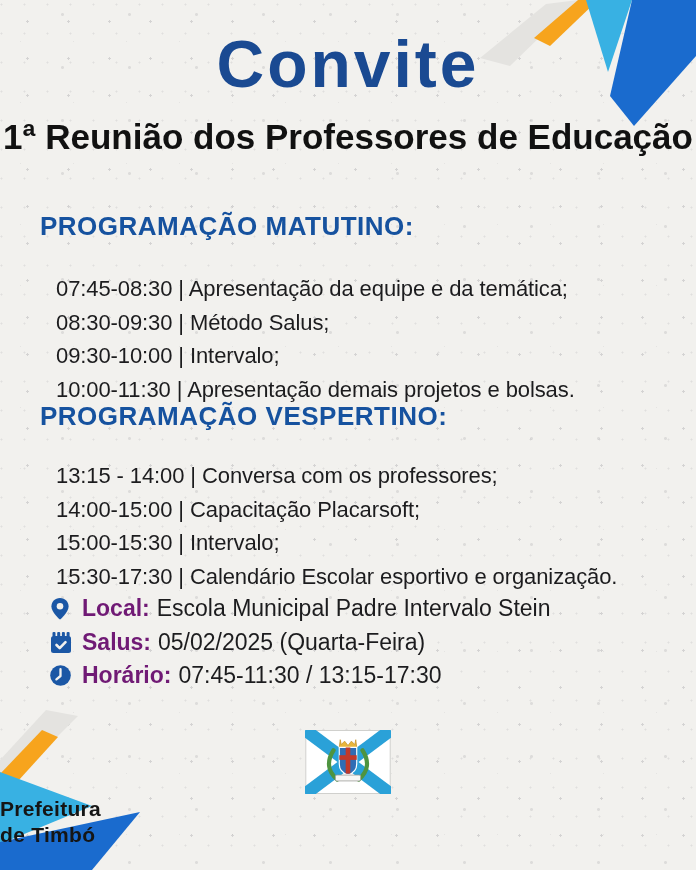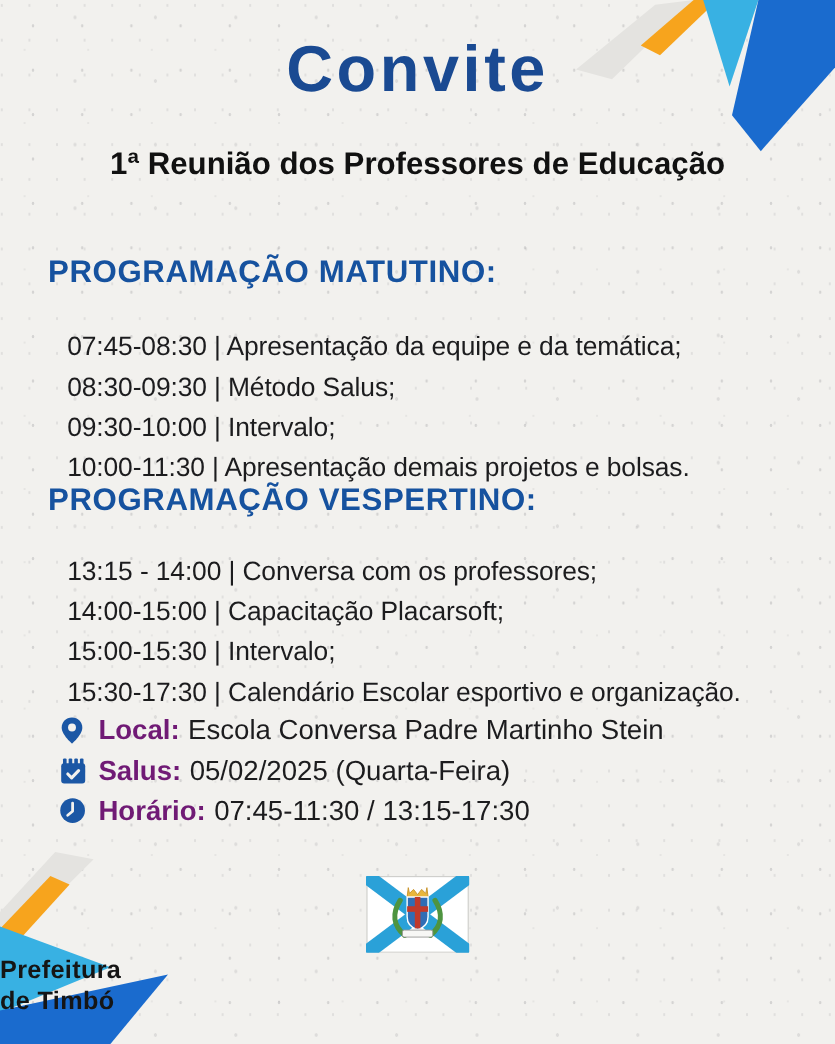--- a/index.html
+++ b/index.html
@@ -23,26 +23,26 @@
     background-size:41px 37px,23px 29px,67px 53px,53px 61px;
     background-position:7px 3px,13px 19px,29px 41px,47px 11px;
   }
   .layer{position:absolute;z-index:1;}
   .decor{position:absolute;z-index:1;pointer-events:none;}
   .decor.tr{top:0;right:0;}
   .decor.bl{bottom:0;left:0;}
 
   .title{
     top:30px;left:0;right:0;text-align:center;
-    font-size:54px;font-weight:800;letter-spacing:3px;
+    font-size:66px;font-weight:800;letter-spacing:3px;
     color:#1a4a92;line-height:1.05;
   }
   .subtitle{
     top:118px;left:0;right:0;text-align:center;
-    font-size:26px;font-weight:700;color:#111;line-height:37px;
+    font-size:35px;font-weight:700;color:#111;line-height:37px;
   }
   .section-heading{
     left:40px;font-size:26px;font-weight:800;
     color:#16529f;letter-spacing:.5px;
   }
   .h-matutino{top:211px;}
   .h-vespertino{top:401px;}
   .schedule{left:56px;right:16px;margin-top:22px;}
   .s-matutino{top:250px;}
   .s-vespertino{top:437px;}
@@ -108,21 +108,21 @@
 
   <div class="layer info">
 
     <div class="info-row">
       <span class="icn">
         <svg width="22" height="24" viewBox="0 0 22 24">
           <path d="M11,1 C5.9,1 2.4,4.9 2.4,9.4 C2.4,15.3 11,22.6 11,22.6 C11,22.6 19.6,15.3 19.6,9.4 C19.6,4.9 16.1,1 11,1 Z" fill="#1b57a5"></path>
           <circle cx="11" cy="9.2" r="3.3" fill="#f2f1ee"></circle>
         </svg>
       </span>
-      <span class="txt"><b>Local:</b><span class="val">Escola Conversa Padre Martinho Stein</span></span>
+      <span class="txt"><b>Local:</b><span class="val">Escola Municipal Padre Intervalo Stein</span></span>
     </div>
 
     <div class="info-row">
       <span class="icn">
         <svg width="23" height="23" viewBox="0 0 23 23">
           <rect x="3.5" y="1" width="3" height="5" rx="1" fill="#1b57a5"></rect>
           <rect x="8.2" y="1" width="3" height="5" rx="1" fill="#1b57a5"></rect>
           <rect x="12.9" y="1" width="3" height="5" rx="1" fill="#1b57a5"></rect>
           <rect x="17.6" y="1" width="3" height="5" rx="1" fill="#1b57a5"></rect>
           <rect x="2" y="5" width="20" height="17" rx="2.5" fill="#1b57a5"></rect>

